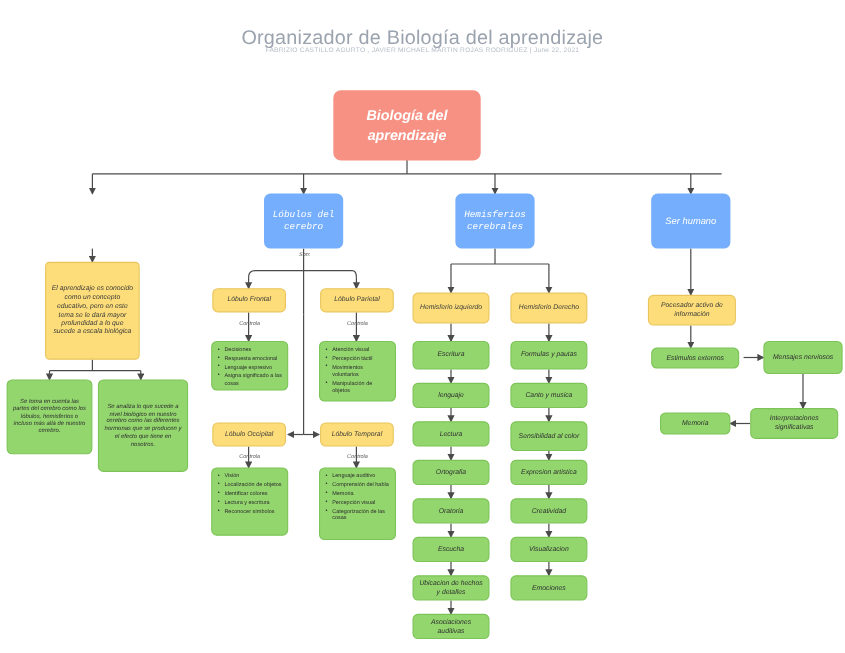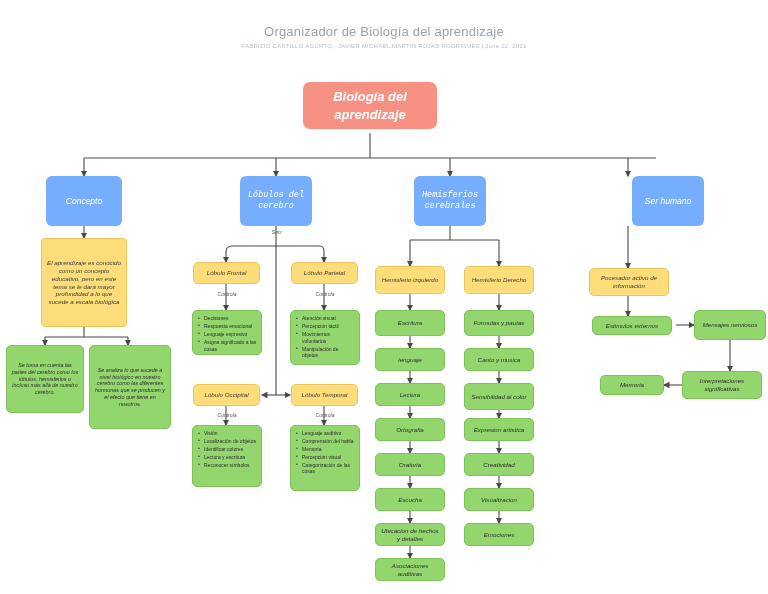--- a/index.html
+++ b/index.html
@@ -5,21 +5,21 @@
   html,body{margin:0;padding:0;}
   body{
     width:768px;height:594px;background:#ffffff;
     font-family:"Liberation Sans", sans-serif;
     overflow:hidden;position:relative;
   }
   #canvas{position:relative;width:768px;height:594px;}
 
   .hdr{position:absolute;left:0;right:0;text-align:center;}
   .hdr-title{
-    top:24px;font-size:13px;color:#9aa3ae;font-weight:400;letter-spacing:.2px;
+    top:24px;font-size:18px;color:#9aa3ae;font-weight:400;letter-spacing:.2px;
   }
   .hdr-sub{
     top:43px;font-size:6px;color:#b6bec8;letter-spacing:.25px;
   }
 
   
   .node{
     position:absolute;box-sizing:border-box;
     border-radius:5px;
     display:flex;align-items:center;justify-content:center;
@@ -131,34 +131,31 @@
       <path d="M499,511 L499,523" marker-end="url(#ar)"></path>
 
       <path d="M628,226 L628,268" marker-end="url(#ar)"></path>
       <path d="M628,296 L628,316" marker-end="url(#ar)"></path>
       <path d="M676,325 L694,325" marker-end="url(#ar)"></path>
       <path d="M730,340 L730,371" marker-end="url(#ar)"></path>
       <path d="M682,385 L664,385" marker-end="url(#ar)"></path>
     </g>
   </svg>
 
-  <div class="node n-root" style="left:303px;top:82px;width:134px;height:47px;">
+  <div class="node n-root" style="left:303px;top:82px;width:134px;height:64px;">
     <span>Biología del aprendizaje</span>
   </div>
 
-  <div class="node n-blue" style="left:46px;top:176px;width:76px;height:50px;">
-    <span>Concepto</span>
-  </div>
   <div class="node n-blue" style="left:240px;top:176px;width:72px;height:50px;font-family:Liberation Mono, monospace;">
     <span>Lóbulos del cerebro</span>
   </div>
   <div class="node n-blue" style="left:414px;top:176px;width:72px;height:50px;font-family:Liberation Mono, monospace;">
     <span>Hemisferios cerebrales</span>
   </div>
-  <div class="node n-blue" style="left:592px;top:176px;width:72px;height:50px;margin-left:40px;">
+  <div class="node n-blue" style="left:592px;top:176px;width:72px;height:50px;">
     <span>Ser humano</span>
   </div>
 
   <div class="node n-yellow" style="left:41px;top:238px;width:86px;height:89px;border-radius:4px;">
     <span>El aprendizaje es conocido como un concepto educativo, pero en este tema se le dará mayor profundidad a lo que sucede a escala biológica</span>
   </div>
   <div class="node n-green tiny" style="left:6px;top:345px;width:78px;height:68px;">
     <span>Se toma en cuenta las partes del cerebro como los lóbulos, hemisferios o incluso más allá de nuestro cerebro.</span>
   </div>
   <div class="node n-green tiny" style="left:89px;top:345px;width:82px;height:84px;">

